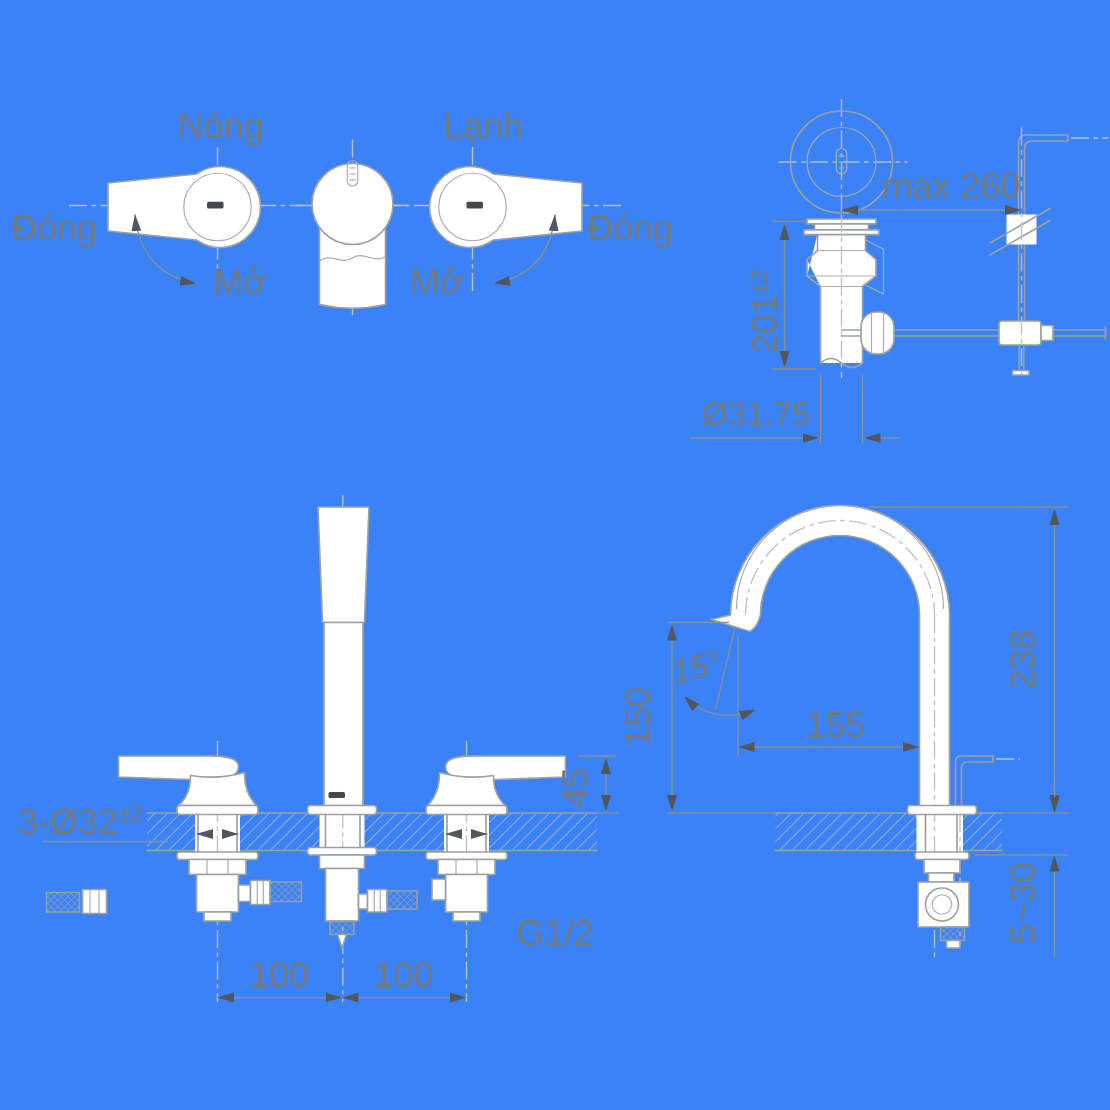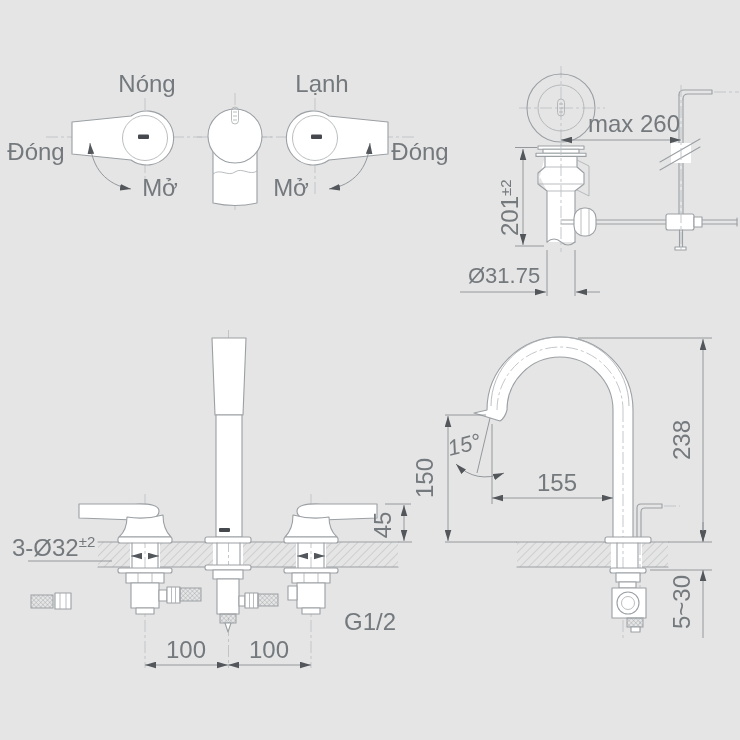--- a/index.html
+++ b/index.html
@@ -1,16 +1,16 @@
 <!DOCTYPE html>
 <html><head>
 <meta charset="utf-8">
 <style>
   html,body{margin:0;padding:0;background:#fff;}
-  #stage{width:740px;height:740px;background:#e5e5e5;position:relative;overflow:hidden;}
+  #stage{width:740px;height:740px;background:#3b82f6;position:relative;overflow:hidden;}
   svg{display:block;}
   text{font-family:"Liberation Sans","DejaVu Sans",sans-serif;fill:#74797d;}
   .lbl{font-size:24px;}
   .dim{font-size:24px;}
   .dimS{font-size:22px;}
   .sup{font-size:15px;}
   .ln{stroke:#9ba0a4;stroke-width:1.1;fill:none;stroke-linecap:round;stroke-linejoin:round;}
   .lnf{stroke:#9ba0a4;stroke-width:1.1;fill:#ffffff;stroke-linejoin:round;}
   .thin{stroke:#a8acaf;stroke-width:0.8;fill:none;}
   .cl{stroke:#bdc1c4;stroke-width:0.9;fill:none;stroke-dasharray:12 3 3 3;}

